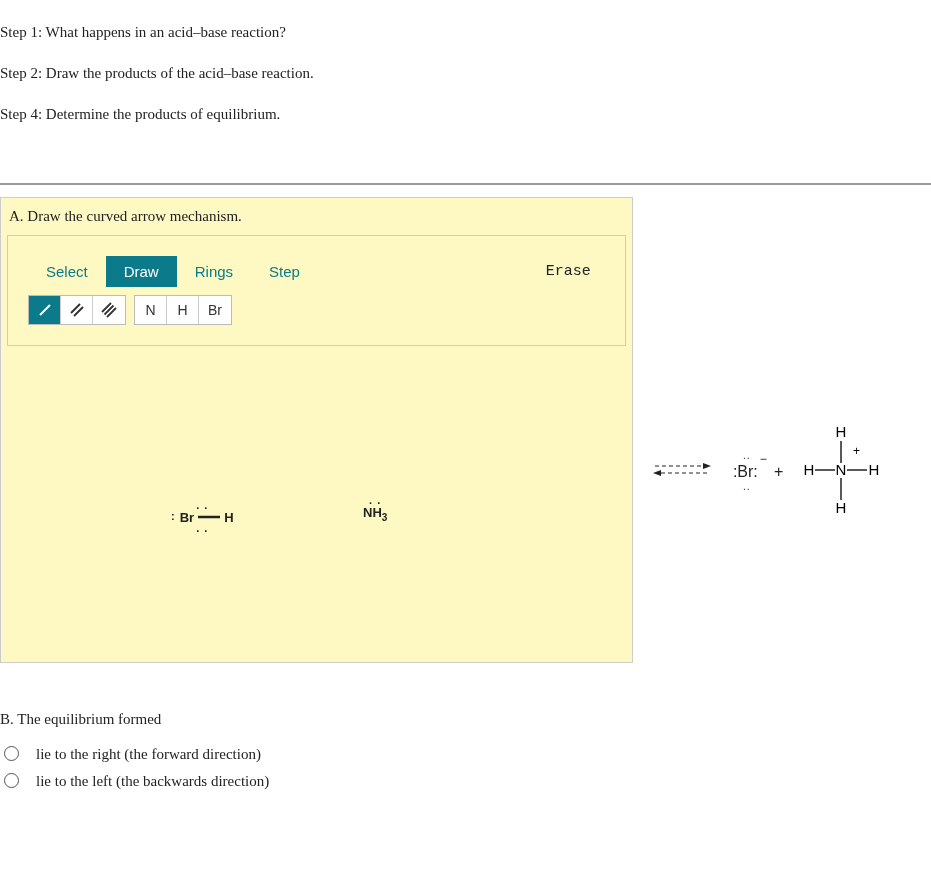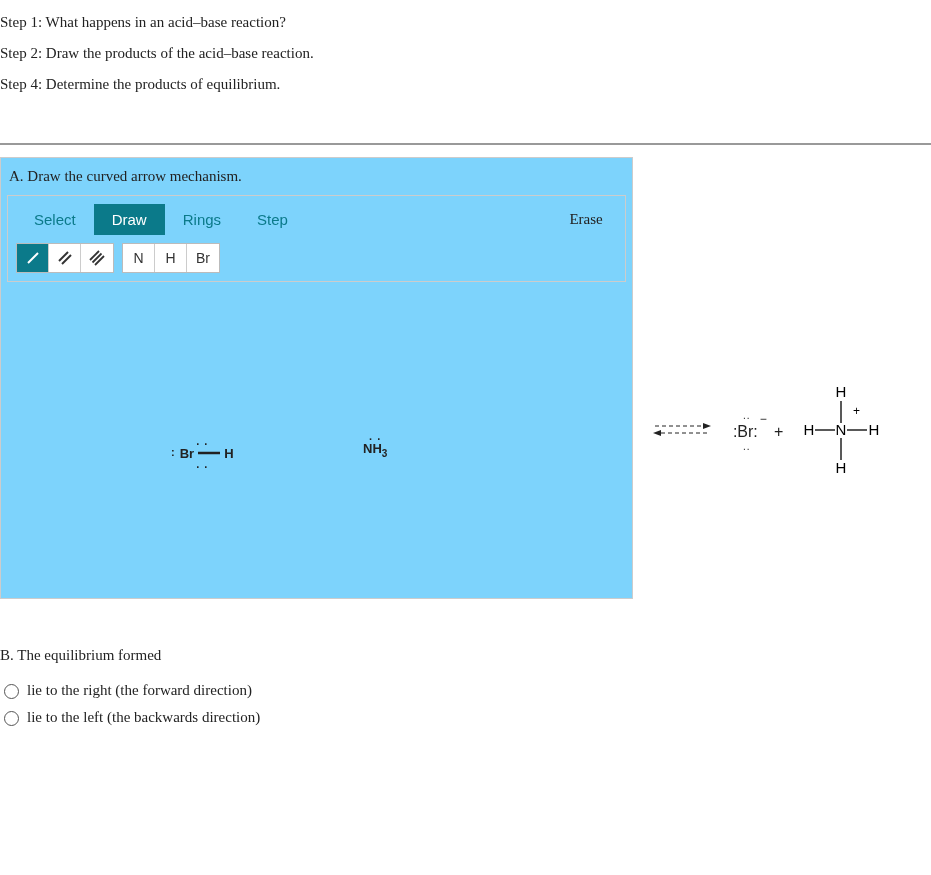--- a/index.html
+++ b/index.html
@@ -11,66 +11,66 @@
       background: #fff;
     }
     .question-area {
       padding: 0 0 18px 0;
     }
     .question-text {
       margin-bottom: 10px;
       line-height: 1.5;
     }
     .step-line {
-      margin: 14px 0;
+      margin: 24px 0;
     }
     .divider {
       border: none;
       border-top: 2px solid #999;
       margin: 18px 0 12px 0;
     }
     .section-row {
       display: flex;
       align-items: flex-start;
       gap: 20px;
     }
     .editor-panel {
       border: 1px solid #ccc;
       width: 682px;
-      background: #7dd3fc;
+      background: #fef9c3;
     }
     .section-title {
       padding: 10px 8px 10px 8px;
       font-size: 15px;
     }
     .toolbar {
       border: 1px solid #ccc;
       margin: 0 6px 6px 6px;
-      padding: 8px;
+      padding: 20px;
     }
     .tab-row {
       display: flex;
       justify-content: space-between;
       align-items: stretch;
       padding-bottom: 8px;
     }
     .tab-group { display: flex; }
     .tab {
       font-family: Arial, sans-serif;
       font-size: 15px;
       color: #0b7a8a;
       padding: 7px 18px;
       cursor: pointer;
     }
     .tab.active {
       background: #0b7a8a;
       color: #fff;
     }
     .erase {
-      font-family: Liberation Serif, serif;
+      font-family: Liberation Mono, monospace;
       font-size: 15px;
       color: #222;
       padding: 7px 14px;
       cursor: pointer;
     }
     .tool-row { display: flex; gap: 8px; align-items: center; }
     .bond-group, .atom-group {
       display: flex;
       border: 1px solid #bbb;
     }
@@ -138,22 +138,22 @@
       vertical-align: middle;
     }
     .part-b {
       margin-top: 48px;
     }
     .part-b-title {
       margin-bottom: 18px;
     }
     .radio-row {
       display: flex;
-      align-items: flex-end;
-      gap: 8px;
+      align-items: flex-start;
+      gap: 17px;
       margin: 10px 0 8px 4px;
       font-family: Liberation Serif, serif;
     }
     .radio-circle {
       width: 15px;
       height: 15px;
       border: 1.5px solid #555;
       border-radius: 50%;
       flex-shrink: 0;
     }

